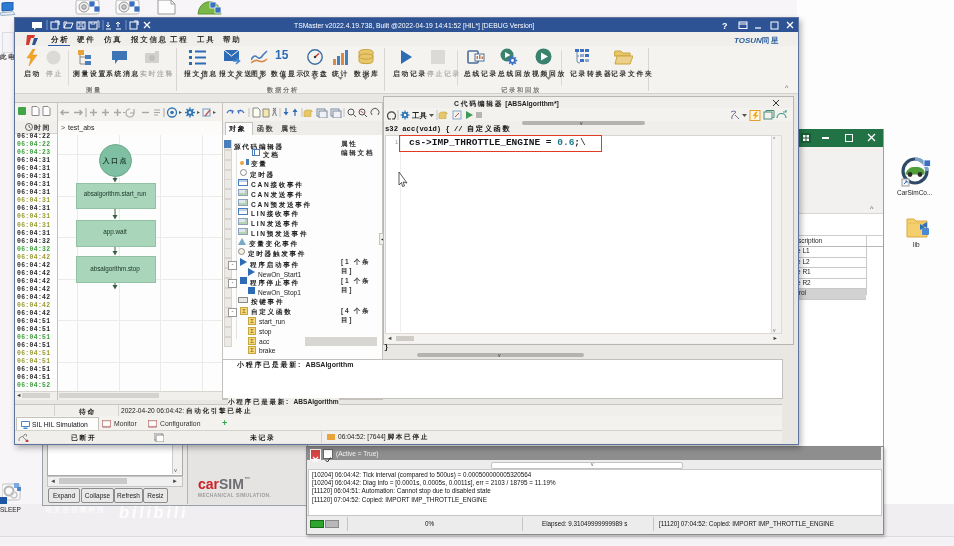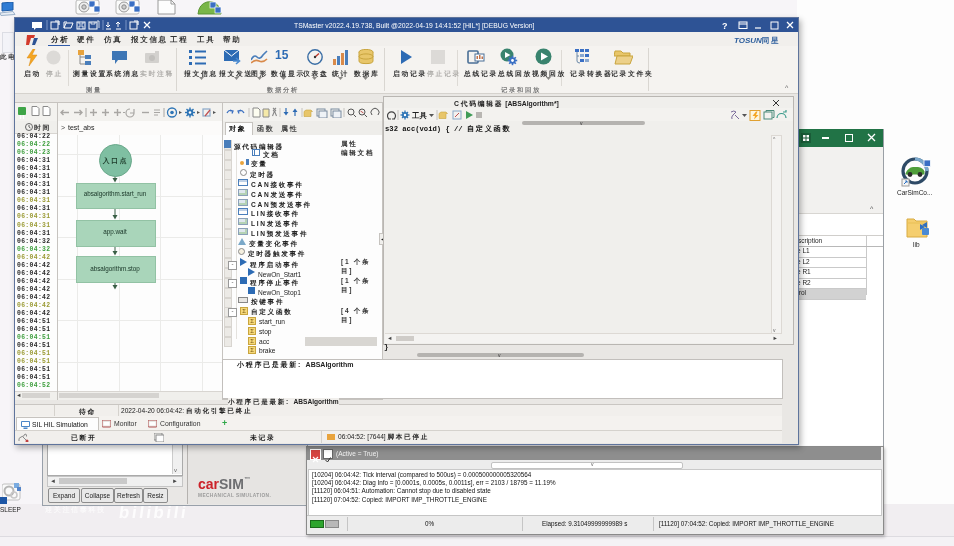--- a/index.html
+++ b/index.html
@@ -627,20 +627,29 @@
             </g>
           <g stroke="#3a9a8a" fill="none" stroke-width="1.2">
               <path d="M49 9 a4.5 4.5 0 1 1 9 0 M55 3 h3 v-3" transform="translate(-1,-1)"></path>
             </g>
         </svg>
       </div>
       <div class="abs" style="left:138px;top:24px;width:123px;height:4px;background:#b5b3b0;border-radius:2px;"></div>
       <div class="abs" style="left:196px;top:23px;width:7px;height:5px;font-size:5px;color:#333;">v</div>
       <div class="abs" style="left:1px;top:27px;font-family:'Liberation Mono',monospace;font-weight:bold;font-size:7.2px;color:#111;">s32 acc(void) { // <span class="cjk" style="font-family:'Liberation Sans',sans-serif;">自定义函数</span></div>
 
+      <div class="abs" style="left:1px;top:38px;width:386px;height:197px;background:#fff;border:1px solid #d8d5d1;">
+        <div class="abs" style="left:9px;top:3px;font-size:6px;color:#999;">1</div>
+        <div class="abs" style="left:14px;top:0;width:1px;height:196px;background:#eee;"></div>
+        <div class="abs" style="left:23px;top:1px;font-family:'Liberation Mono',monospace;font-weight:bold;font-size:9.5px;color:#16161d;">cs-&gt;IMP_THROTTLE_ENGINE = <span style="color:#1b7a8a;">0.6</span>;<span style="font-weight:normal;">\</span></div>
+        <div class="abs" style="left:13px;top:-1px;width:201px;height:15px;border:1.6px solid #e23b24;"></div>
+        <svg class="abs" style="left:11px;top:35px;" width="12" height="16" viewBox="0 0 12 16">
+            <path d="M2 1 L10 12 L6.2 11 L7.5 15 L5.5 15.5 L4.5 11.5 L2 14 Z" fill="#fff" stroke="#333" stroke-width="0.8"></path>
+          </svg>
+      </div>
 
       <div class="abs" style="left:387px;top:38px;width:9px;height:197px;background:#f4f3f1;border:1px solid #ddd9d4;">
         <div style="position:absolute;left:1px;top:0px;font-size:5px;color:#666;">^</div>
         <div style="position:absolute;left:1px;bottom:0px;font-size:5px;color:#666;">v</div>
       </div>
 
       <div class="abs" style="left:1px;top:236px;width:395px;height:9px;background:#f4f3f1;border-top:1px solid #ddd9d4;">
         <span style="position:absolute;left:2px;top:1px;font-size:5.5px;color:#444;">◄</span>
         <div class="abs" style="left:11px;top:1.5px;width:18px;height:5px;background:#cfccc8;"></div>
         <span style="position:absolute;right:2px;top:1px;font-size:5.5px;color:#444;">►</span>

